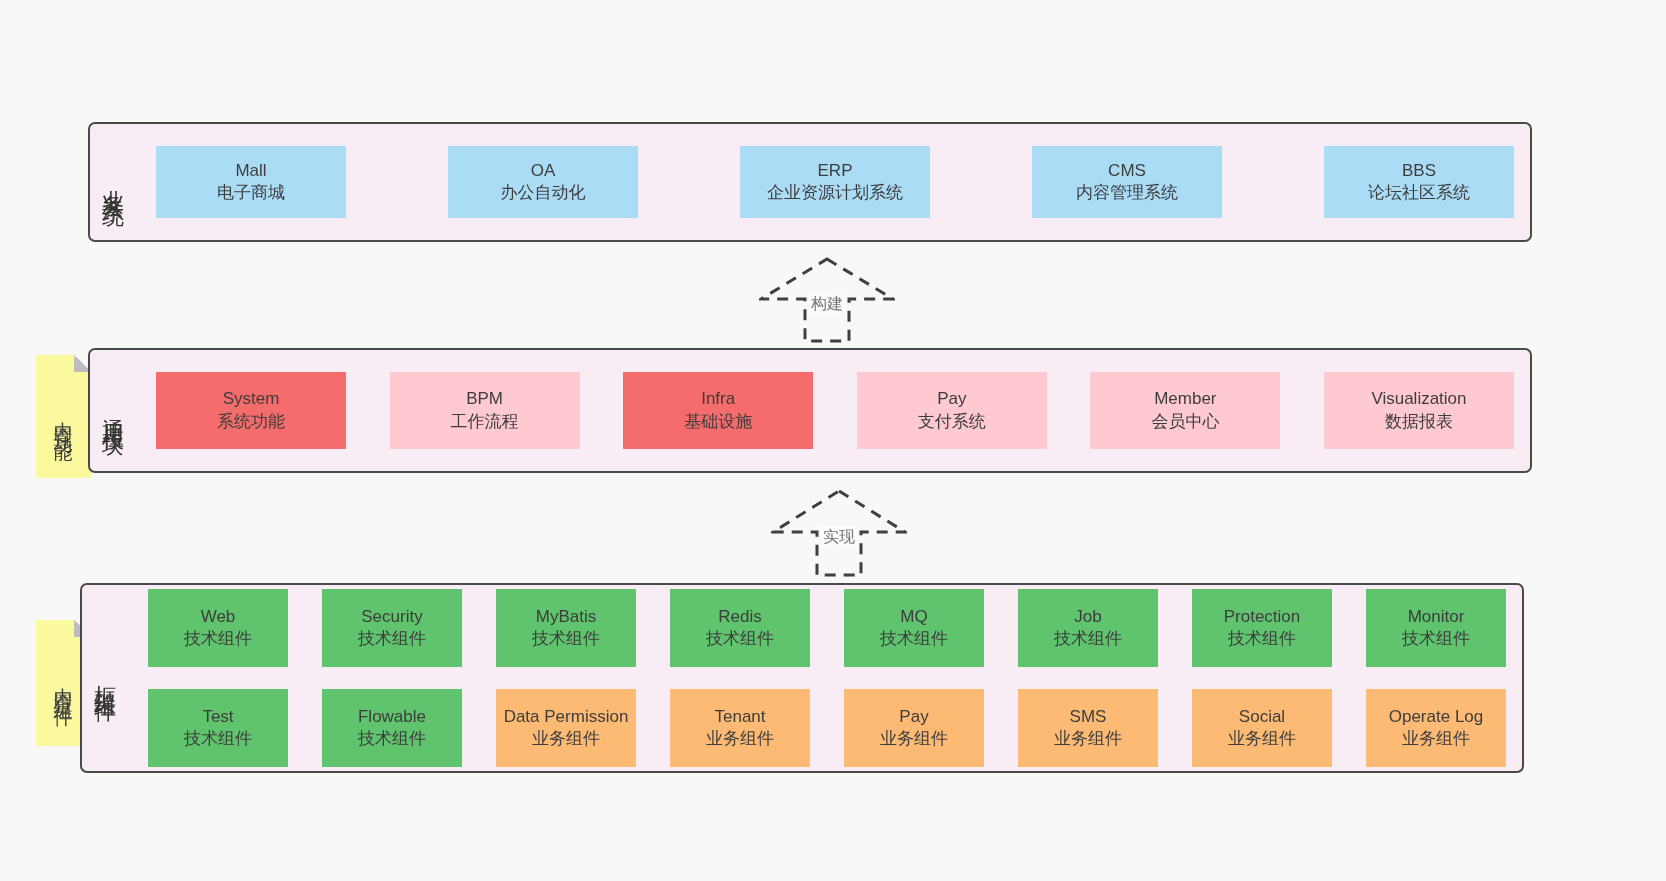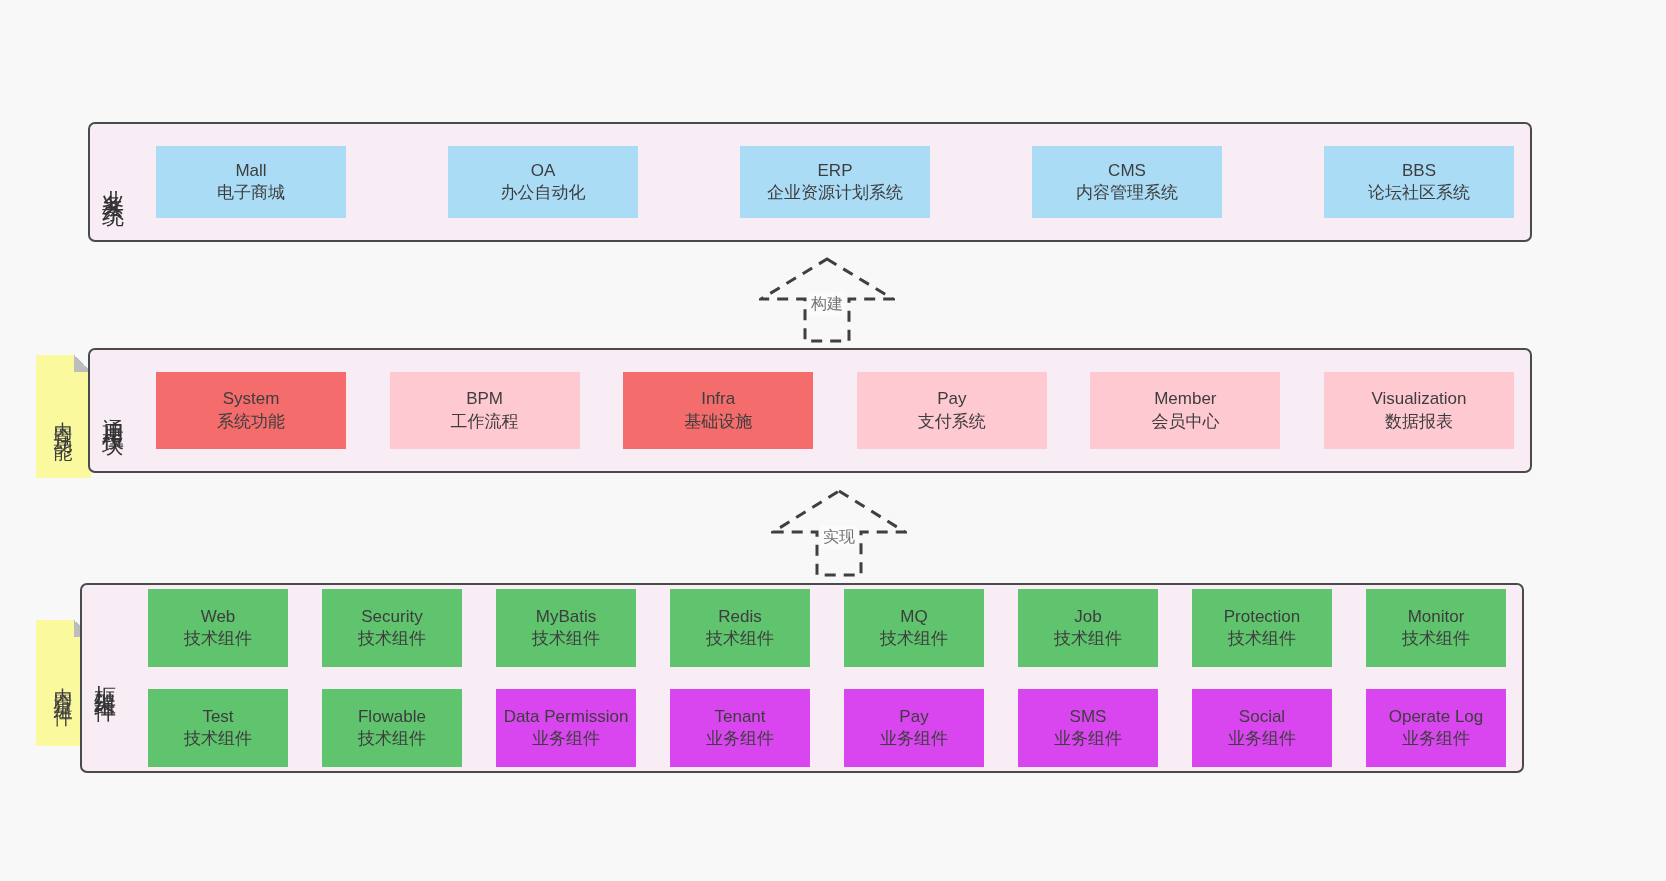--- a/index.html
+++ b/index.html
@@ -18,21 +18,21 @@
   .box{box-sizing:border-box;border-radius:0;display:flex;flex-direction:column;
        justify-content:center;align-items:center;text-align:center;font-size:17px;
        line-height:1.32;color:#3d3d3d;padding:4px 6px;margin-left:8px;}
   .bx-lg{width:190px;height:72px;}
   .bx-md{width:190px;height:77px;}
   .bx-sm{width:140px;height:78px;}
   .v-blue{background:#abdcf6;}
   .v-red{background:#f56c6c;}
   .v-pink{background:#ffc9d2;}
   .v-green{background:#5fc46d;}
-  .v-lightgreen{background:#d946ef;}
+  .v-lightgreen{background:#fdba74;}
 
   
   .sticky{position:absolute;width:55px;box-sizing:border-box;background:#fbf99e;z-index:1;
           display:flex;justify-content:center;align-items:center;}
   .sticky-label{writing-mode:vertical-lr;text-orientation:upright;font-size:19px;color:#3c3c3c;
                 letter-spacing:7px;line-height:1;margin-top:6px;}
   .fold{position:absolute;top:0;right:0;width:17px;height:17px;
         background:linear-gradient(225deg,#f8f8f8 50%,#bdbdbd 50%);}
 
   

